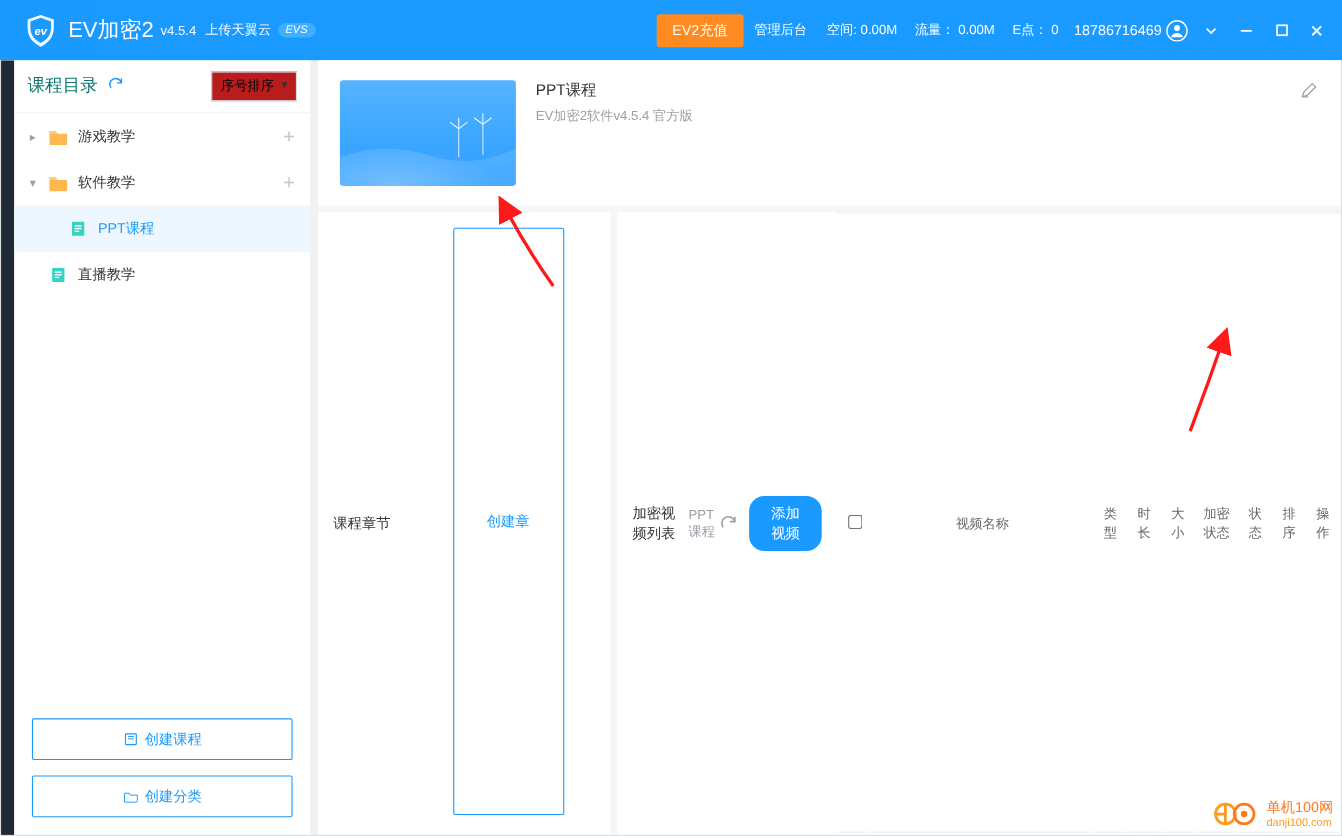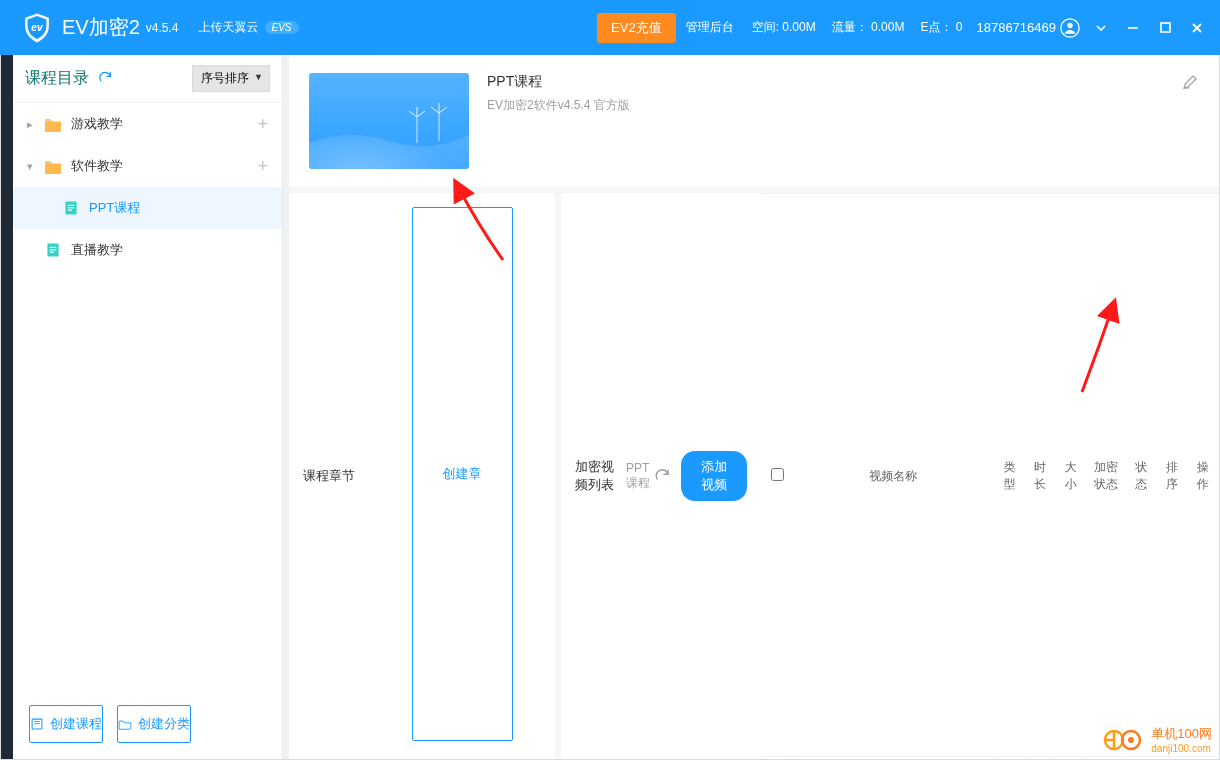--- a/index.html
+++ b/index.html
@@ -1,45 +1,45 @@
 <!DOCTYPE html>
 <html><head>
 <meta charset="utf-8">
 <style>
 *{box-sizing:border-box;margin:0;padding:0;font-family:"Microsoft YaHei","PingFang SC",sans-serif;}
 body{background:#fff;width:1220px;height:760px;overflow:hidden;position:relative;}
 .titlebar{height:55px;background:linear-gradient(to right,#1a99ff,#1b9bff);display:flex;align-items:center;color:#fff;padding:0 12px;}
 .logo-badge{width:34px;height:34px;margin:0 8px 0 8px;}
 .app-title{font-size:20px;font-weight:400;}
 .ver{font-size:12px;margin-left:6px;opacity:.95;}
-.upload-hint{font-size:12px;margin-left:20px;opacity:.95;}
+.upload-hint{font-size:12px;margin-left:8px;opacity:.95;}
 .evs-badge{display:inline-block;font-size:10px;background:#3fb0ff;border-radius:8px;padding:1px 7px;margin-left:6px;font-style:italic;}
 .spacer{flex:1;}
 .recharge-btn{background:#ff8a1f;color:#fff;font-size:13px;border:none;border-radius:3px;padding:6px 14px;cursor:pointer;}
 .tb-link{font-size:12px;margin:0 10px;cursor:pointer;}
 .tb-stat{font-size:12px;margin:0 8px;}
 .phone{font-size:13px;margin-left:6px;}
 .user-ico{width:20px;height:20px;margin-left:4px;}
 .win-btn{width:22px;height:22px;margin-left:10px;cursor:pointer;display:flex;align-items:center;justify-content:center;}
 .app-body{display:flex;height:calc(760px - 55px);background:#f0f1f2;border:1px solid #d9dde0;border-top:none;}
 .left-rail{width:12px;background:#1f2a35;}
 .sidebar{width:270px;background:#fff;border-right:1px solid #e9ebed;display:flex;flex-direction:column;margin-right:6px;}
 .side-head{display:flex;align-items:center;padding:10px 12px;border-bottom:1px solid #f0f0f0;}
 .side-title{font-size:16px;color:#0f766e;}
 .refresh-ico{margin-left:8px;color:#1a99ff;cursor:pointer;}
-.sort-sel{margin-left:auto;font-size:12px;border:1px solid #d7dbde;background:#e5e5e5;padding:4px 20px 4px 8px;position:relative;cursor:pointer;}
+.sort-sel{margin-left:auto;font-size:12px;border:1px solid #d7dbde;background:#b91c1c;padding:4px 20px 4px 8px;position:relative;cursor:pointer;}
 .sort-sel:after{content:"▼";font-size:9px;color:#333;position:absolute;right:6px;top:6px;}
 .tree{flex:1;overflow:auto;}
 .tree-row{display:flex;align-items:center;height:42px;padding:0 14px;font-size:13px;color:#333;cursor:pointer;}
 .tree-row.child{padding-left:48px;}
 .tree-row.selected{background:#eef7ff;color:#1a99ff;}
 .tree-row .chev{width:14px;color:#9aa3aa;font-size:11px;margin-right:2px;}
 .fold-ico{width:20px;height:16px;margin-right:8px;}
 .plus{margin-left:auto;color:#bfc7cd;font-size:18px;}
-.side-foot{padding:16px;display:flex;flex-direction:row;gap:14px;}
+.side-foot{padding:16px;display:flex;flex-direction:column;gap:14px;}
 .side-btn{border:1px solid #1a99ff;color:#1a99ff;background:#fff;font-size:13px;padding:9px 0;border-radius:2px;cursor:pointer;display:flex;align-items:center;justify-content:center;gap:6px;}
 .main{flex:1;display:flex;flex-direction:column;background:#f5f6f7;}
 .breadcrumb{background:#fff;padding:12px 14px;font-size:12px;color:#9aa0a6;border-bottom:1px solid #edeff1;margin-bottom:6px;}
 .course-card{background:#fff;padding:18px 20px;display:flex;gap:18px;align-items:flex-start;position:relative;margin-bottom:6px;}
 .thumb{width:160px;height:96px;border-radius:3px;background:linear-gradient(#56b4ff 0%,#3ea8ff 50%,#2e9eff 100%);position:relative;overflow:hidden;}
 .thumb:before{content:"";position:absolute;bottom:0;left:0;right:0;height:40px;background:radial-gradient(ellipse at 30% 100%,rgba(255,255,255,.25),transparent 60%);}
 .course-title{font-size:14px;color:#333;margin-bottom:6px;}
 .course-sub{font-size:12px;color:#9aa0a6;}
 .edit-ico{position:absolute;top:18px;right:20px;color:#9aa0a6;cursor:pointer;}
 .split{display:flex;gap:6px;flex:1;min-height:0;}

